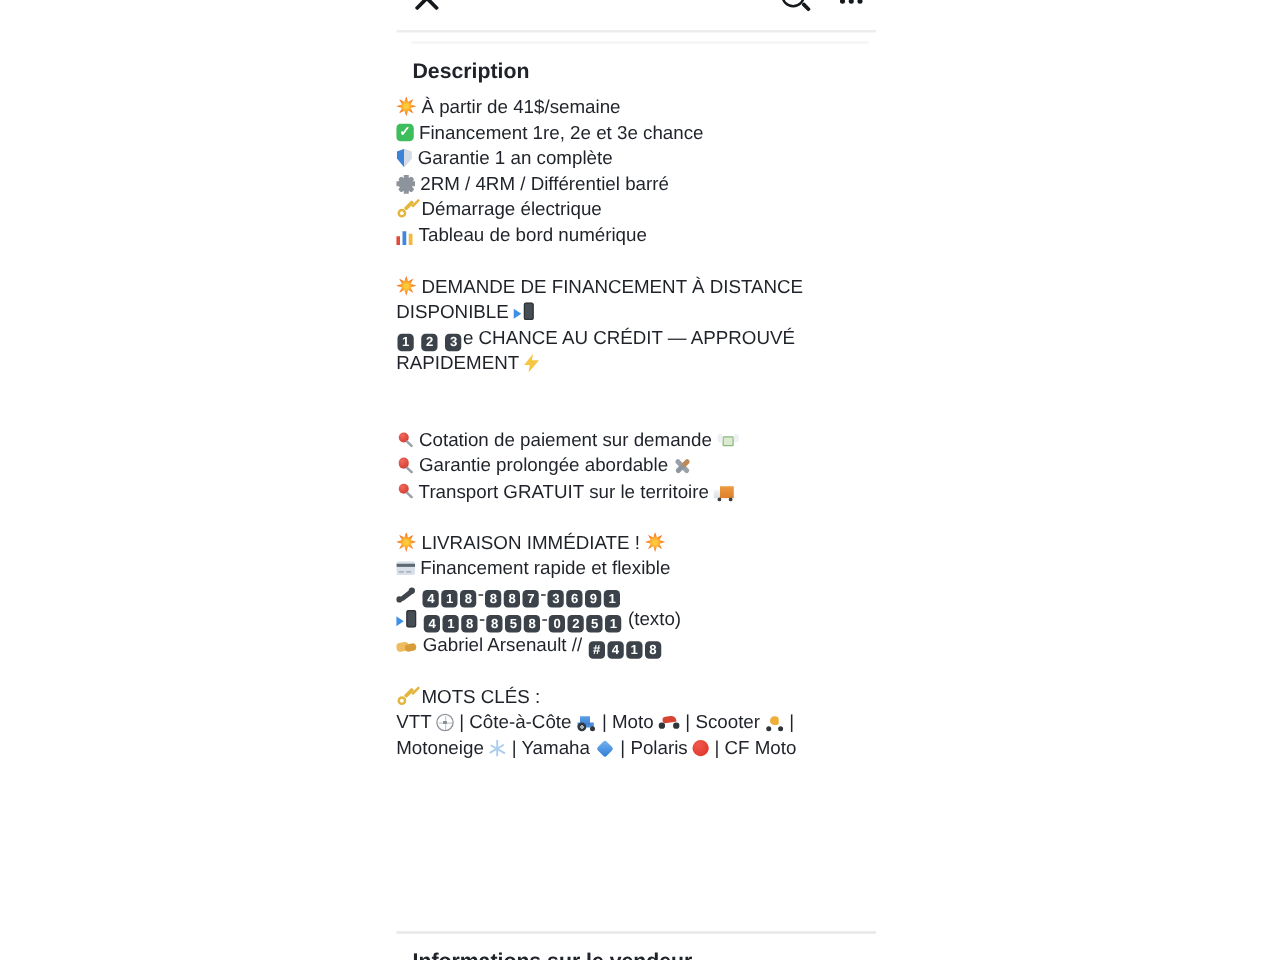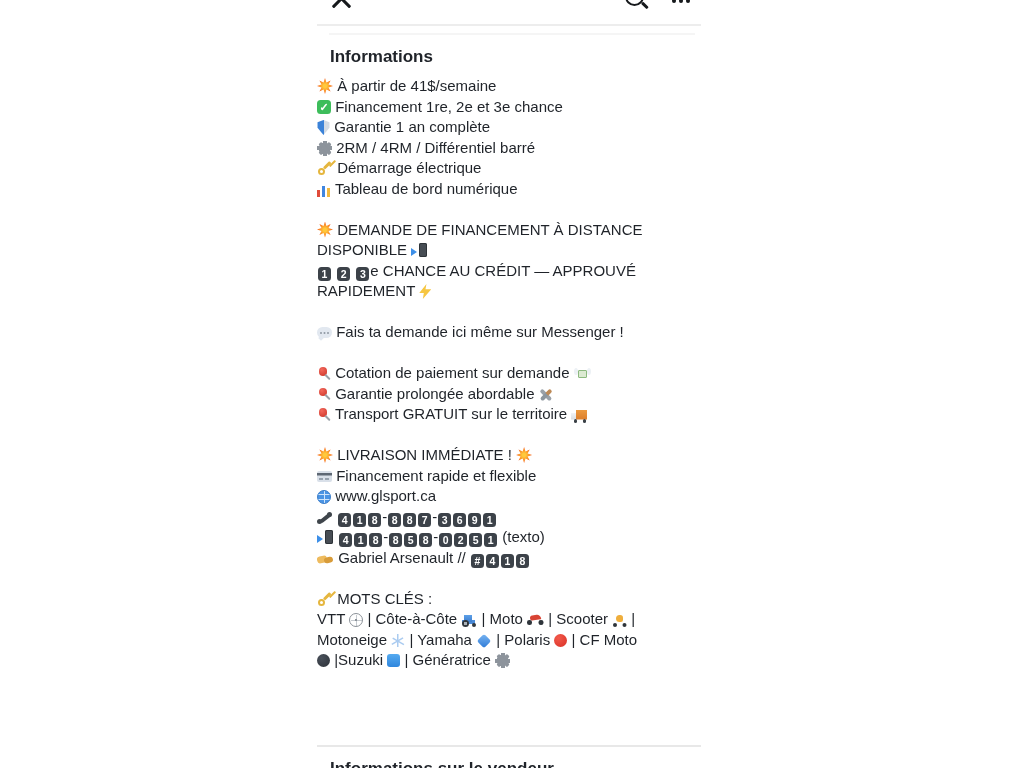--- a/index.html
+++ b/index.html
@@ -182,50 +182,47 @@
 <div class="page">
   <div class="screen">
 
     <span class="icon-close"></span>
     <span class="icon-search"></span>
     <span class="icon-more"></span>
 
     <div class="divider-1"></div>
     <div class="divider-2"></div>
 
-    <div class="section-title">Informations</div>
+    <div class="section-title">Description</div>
 
     <div class="desc">
         <div class="line"><span class="emo emo-collision"></span> À partir de 41$/semaine</div>
         <div class="line"><span class="emo emo-check"></span> Financement 1re, 2e et 3e chance</div>
         <div class="line"><span class="emo emo-shield"></span> Garantie 1 an complète</div>
         <div class="line"><span class="emo emo-gear"></span> 2RM / 4RM / Différentiel barré</div>
         <div class="line"><span class="emo emo-key"></span> Démarrage électrique</div>
         <div class="line"><span class="emo emo-chart"></span> Tableau de bord numérique</div>
         <div class="line"></div>
         <div class="line"><span class="emo emo-collision"></span> DEMANDE DE FINANCEMENT À DISTANCE</div>
         <div class="line">DISPONIBLE <span class="emo emo-phone-arrow"></span></div>
         <div class="line"><span class="keycap">1</span> <span class="keycap">2</span> <span class="keycap">3</span>e CHANCE AU CRÉDIT — APPROUVÉ</div>
         <div class="line">RAPIDEMENT <span class="emo emo-bolt"></span></div>
         <div class="line"></div>
-        <div class="line"><span class="emo emo-speech"></span> Fais ta demande ici même sur Messenger !</div>
         <div class="line"></div>
         <div class="line"><span class="emo emo-pin"></span> Cotation de paiement sur demande <span class="emo emo-moneywings"></span></div>
         <div class="line"><span class="emo emo-pin"></span> Garantie prolongée abordable <span class="emo emo-tools"></span></div>
         <div class="line"><span class="emo emo-pin"></span> Transport GRATUIT sur le territoire <span class="emo emo-truck"></span></div>
         <div class="line"></div>
         <div class="line"><span class="emo emo-collision"></span> LIVRAISON IMMÉDIATE ! <span class="emo emo-collision"></span></div>
         <div class="line"><span class="emo emo-card"></span> Financement rapide et flexible</div>
-        <div class="line"><span class="emo emo-globe"></span> www.glsport.ca</div>
         <div class="line"><span class="emo emo-phone"></span> <span class="keycap">4</span><span class="keycap">1</span><span class="keycap">8</span>-<span class="keycap">8</span><span class="keycap">8</span><span class="keycap">7</span>-<span class="keycap">3</span><span class="keycap">6</span><span class="keycap">9</span><span class="keycap">1</span></div>
         <div class="line"><span class="emo emo-phone-arrow"></span> <span class="keycap">4</span><span class="keycap">1</span><span class="keycap">8</span>-<span class="keycap">8</span><span class="keycap">5</span><span class="keycap">8</span>-<span class="keycap">0</span><span class="keycap">2</span><span class="keycap">5</span><span class="keycap">1</span> (texto)</div>
         <div class="line"><span class="emo emo-handshake"></span> Gabriel Arsenault // <span class="keycap">#</span><span class="keycap">4</span><span class="keycap">1</span><span class="keycap">8</span></div>
         <div class="line"></div>
         <div class="line"><span class="emo emo-key"></span> MOTS CLÉS :</div>
         <div class="line">VTT <span class="emo emo-wheel"></span> | Côte-à-Côte <span class="emo emo-tractor"></span> | Moto <span class="emo emo-motorcycle"></span> | Scooter <span class="emo emo-scooter"></span> |</div>
         <div class="line">Motoneige <span class="emo emo-snowflake"></span> | Yamaha <span class="emo emo-blue-diamond"></span> | Polaris <span class="emo emo-red-circle"></span> | CF Moto</div>
-        <div class="line"><span class="emo emo-black-circle"></span> |Suzuki <span class="emo emo-blue-square"></span> | Génératrice <span class="emo emo-gear"></span></div>
       </div>
 
     <div class="divider-bottom"></div>
     <div class="clipped-title">Informations sur le vendeur</div>
   </div>
 </div>
 
 </body></html>

